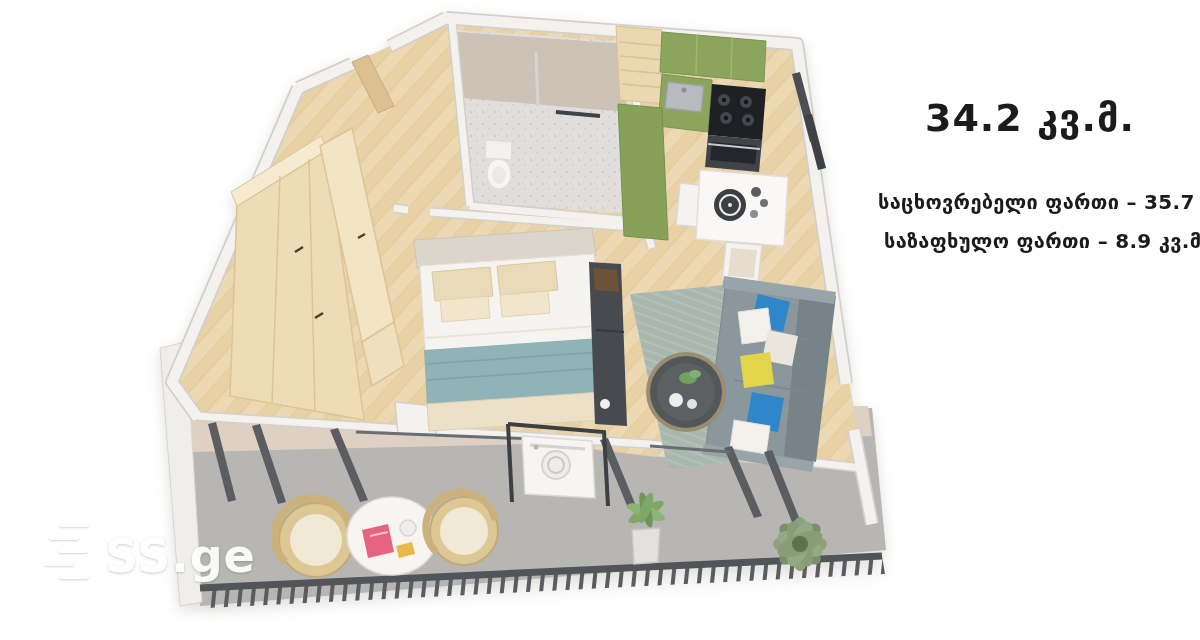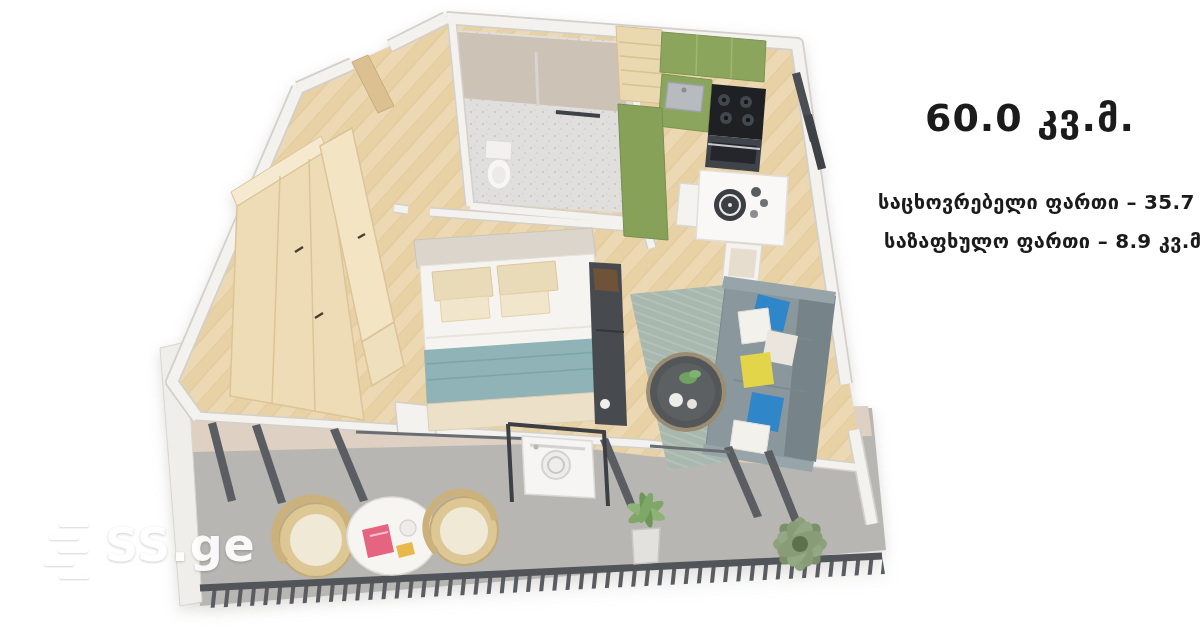--- a/index.html
+++ b/index.html
@@ -15,21 +15,21 @@
   .wall-top-thin{fill:none;stroke:#f4f2ef;stroke-width:7;stroke-linejoin:round;}
   
   .title{position:absolute;left:880px;top:96px;width:300px;text-align:center;
          font-size:38px;font-weight:700;letter-spacing:1px;
          color:var(--c-text,#1b1b1b);white-space:nowrap;}
   .area-line{position:absolute;left:878px;font-size:20px;font-weight:700;
              color:var(--c-text,#1b1b1b);white-space:nowrap;letter-spacing:0.3px;}
   .area-line.l1{top:190px;}
   .area-line.l2{top:229px;left:884px;}
   
-  .watermark{position:absolute;left:44px;top:522px;display:flex;align-items:flex-start;gap:16px;}
+  .watermark{position:absolute;left:44px;top:522px;display:flex;align-items:flex-end;gap:16px;}
   .wm-icon{display:flex;flex-direction:column;gap:8px;}
   .wm-bar{width:30px;height:5px;border-radius:3px;background:var(--c-watermark,#ffffff);
           opacity:.92;box-shadow:0 1px 2px rgba(0,0,0,.18);}
   .wm-bar.b1{margin-left:15px}.wm-bar.b2{margin-left:5px}.wm-bar.b3{margin-left:14px}
   .wm-bar.b4{margin-left:0}.wm-bar.b5{margin-left:15px}
   .wm-text{font-size:46px;font-weight:700;letter-spacing:1px;line-height:1;
            color:var(--c-watermark,#ffffff);opacity:.92;text-shadow:0 1px 3px rgba(0,0,0,.22);}
 </style>
 </head>
 <body>
@@ -274,21 +274,21 @@
         <ellipse cx="800" cy="544" rx="27" ry="11" fill="#7a8f6a" transform="rotate(135 800 544)"></ellipse>
         <ellipse cx="800" cy="544" rx="24" ry="10" fill="#93a884" transform="rotate(22 800 544)"></ellipse>
         <ellipse cx="800" cy="544" rx="24" ry="10" fill="#879c77" transform="rotate(67 800 544)"></ellipse>
         <ellipse cx="800" cy="544" rx="24" ry="10" fill="#93a884" transform="rotate(112 800 544)"></ellipse>
         <ellipse cx="800" cy="544" rx="24" ry="10" fill="#879c77" transform="rotate(157 800 544)"></ellipse>
         <circle cx="800" cy="544" r="8" fill="#5f7050"></circle>
       </g>
     </g>
   </svg>
 
-  <div class="title">60.0 კვ.მ.</div>
+  <div class="title">34.2 კვ.მ.</div>
   <div class="area-line l1">საცხოვრებელი ფართი – 35.7 კვ.მ.</div>
   <div class="area-line l2">საზაფხულო ფართი – 8.9 კვ.მ.</div>
 
   <div class="watermark">
     <div class="wm-icon">
       <div class="wm-bar b1"></div>
       <div class="wm-bar b2"></div>
       <div class="wm-bar b3"></div>
       <div class="wm-bar b4"></div>
       <div class="wm-bar b5"></div>

